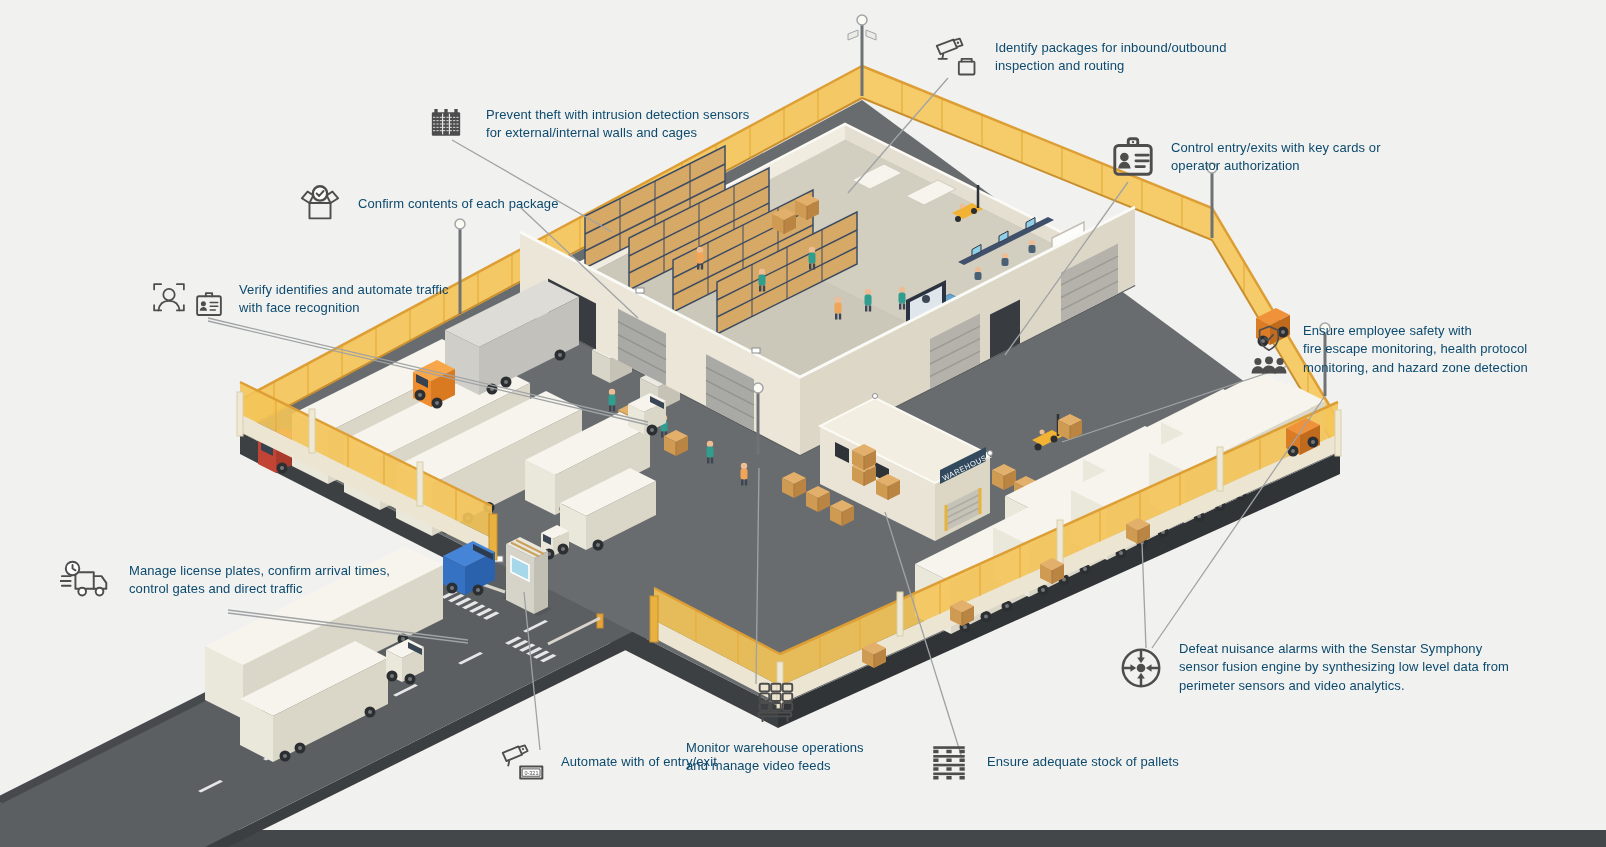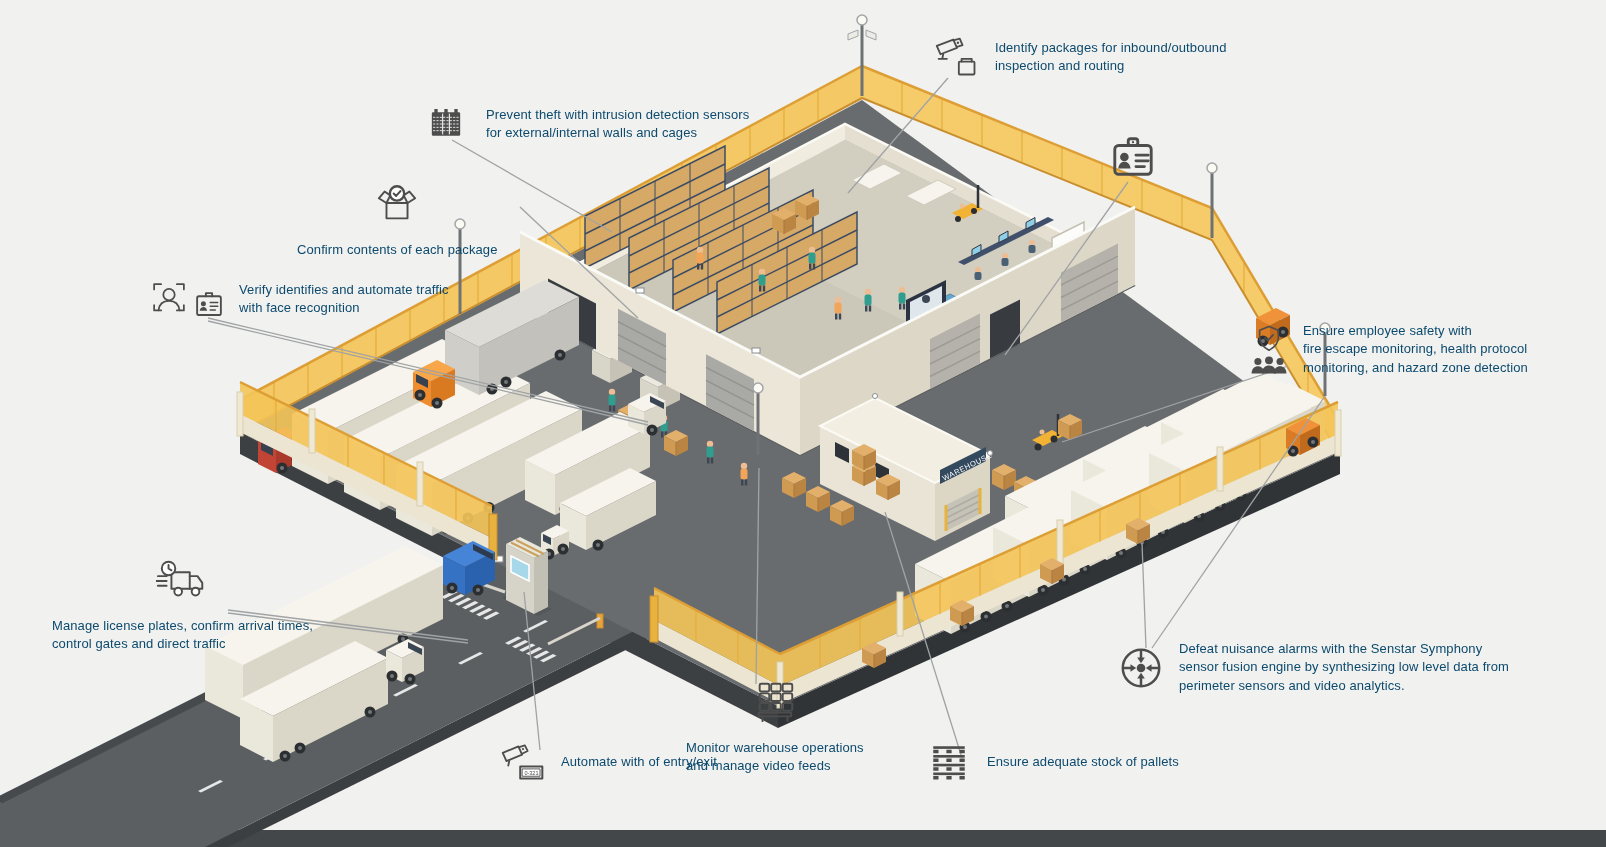--- a/index.html
+++ b/index.html
@@ -501,21 +501,21 @@
     <rect x="7" y="10" width="34" height="28" rx="1.5" fill="#4d4d4d" stroke="none"></rect>
     <g stroke="#fff" stroke-width="1" stroke-dasharray="1.6 2.4">
           <path d="M9 16 h30 M9 20 h30 M9 24 h30 M9 28 h30 M9 32 h30"></path>
         </g>
     <path d="M20 12 V36 M28 12 V36" stroke="#fff" stroke-width="1.2"></path>
   </svg>
   <div class="txt">Prevent theft with intrusion detection sensors
 for external/internal walls and cages</div>
 </div>
 
-<div class="callout" style="left:297px;top:182px;flex-direction:column;">
+<div class="callout" style="left:297px;top:182px;">
   <svg class="ic" width="46" height="44" viewBox="0 0 48 46">
     <rect x="13" y="22" width="22" height="16"></rect>
     <path d="M13 22 L5 17 L11 10 L17 14 Z"></path>
         <path d="M35 22 L43 17 L37 10 L31 14 Z"></path>
     <circle cx="24" cy="12" r="7.5" fill="#fff" stroke-width="2.5"></circle>
     <path d="M20.5 12 l2.6 2.6 l4.6 -5.2"></path>
   </svg>
   <div class="txt">Confirm contents of each package</div>
 </div>
 
@@ -540,20 +540,22 @@
 
 <div class="callout" style="left:1110px;top:134px;">
   <svg class="ic" width="46" height="46" viewBox="0 0 48 48" style="stroke-width:3;">
     <rect x="5" y="12" width="38" height="30" rx="4"></rect>
     <rect x="19" y="5" width="10" height="7" rx="2.5"></rect>
     <circle cx="24" cy="8.5" r="1.2" fill="#4d4d4d" stroke="none"></circle>
     <circle cx="15" cy="24" r="4.5" fill="#4d4d4d" stroke="none"></circle>
     <path d="M8.5 36 c1,-6 4.5,-7 6.5,-7 s5.5,1 6.5,7 z" fill="#4d4d4d" stroke="none"></path>
     <path d="M27 22 h13 M27 28 h13 M27 34 h9" style="stroke-width:2.8;"></path>
   </svg>
+  <div class="txt">Control entry/exits with key cards or
+operator authorization</div>
 </div>
 
 <div class="callout" style="left:1250px;top:322px;">
   <div class="ic-col">
     <svg class="ic" width="30" height="30" viewBox="0 0 48 48">
       <path d="M24 4 L39 10 V21 C39 31 33 37 24 42 C15 37 9 31 9 21 V10 Z" style="stroke-width:2.6;"></path>
       <path d="M17.5 22 l4.5 4.5 l8.5 -9" style="stroke-width:2.8;"></path>
     </svg>
     <svg class="ic" width="38" height="19" viewBox="0 0 48 24">
       <g fill="#4d4d4d" stroke="none">
@@ -564,21 +566,21 @@
         <path d="M15 22 c0,-7 4.5,-10 9,-10 s9,3 9,10 z"></path>
         <path d="M30 22 c0,-6 4,-9 8,-9 s8,3 8,9 z"></path>
       </g>
     </svg>
   </div>
   <div class="txt">Ensure employee safety with
 fire escape monitoring, health protocol
 monitoring, and hazard zone detection</div>
 </div>
 
-<div class="callout" style="left:52px;top:558px;flex-direction:column;">
+<div class="callout" style="left:60px;top:558px;">
   <svg class="ic" width="54" height="44" viewBox="0 0 56 44">
     <path d="M2 18 h9 M0 23 h11 M2 28 h9"></path>
     <rect x="16" y="14" width="19" height="17"></rect>
     <path d="M35 18 h8 l5 7 v6 h-13"></path>
     <circle cx="23" cy="34" r="4" fill="#fff"></circle>
         <circle cx="41" cy="34" r="4" fill="#fff"></circle>
     <circle cx="13" cy="10" r="7" fill="#fff"></circle>
         <path d="M13 6.5 V10 l3 2"></path>
   </svg>
   <div class="txt">Manage license plates, confirm arrival times,

